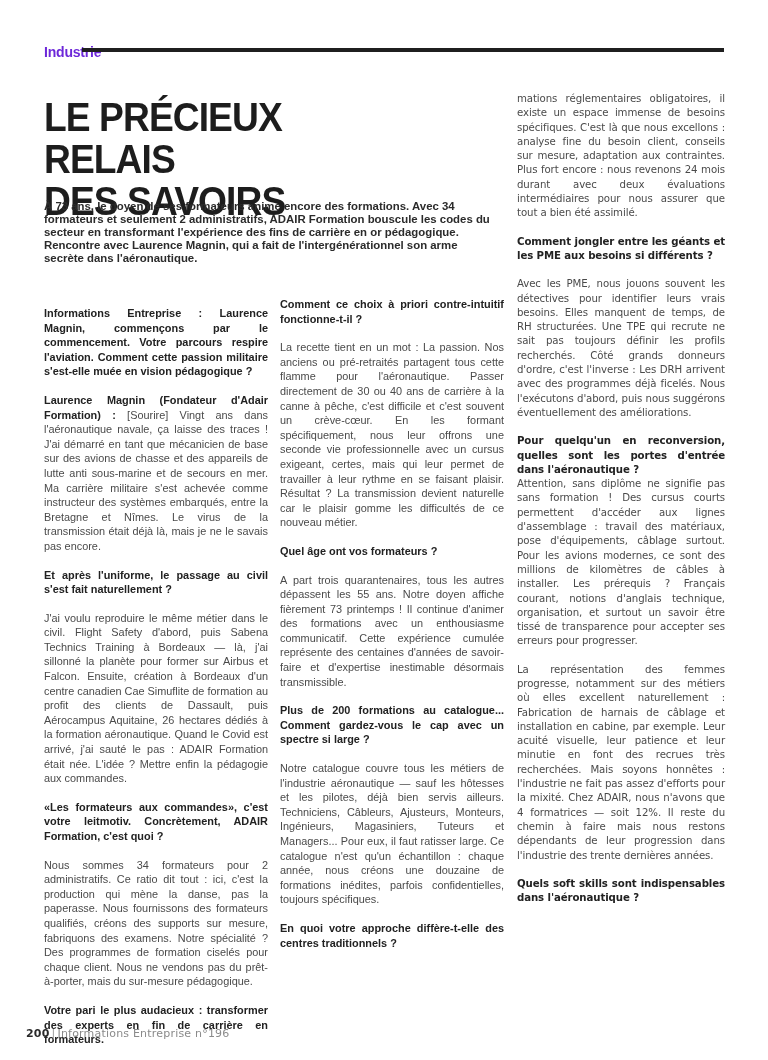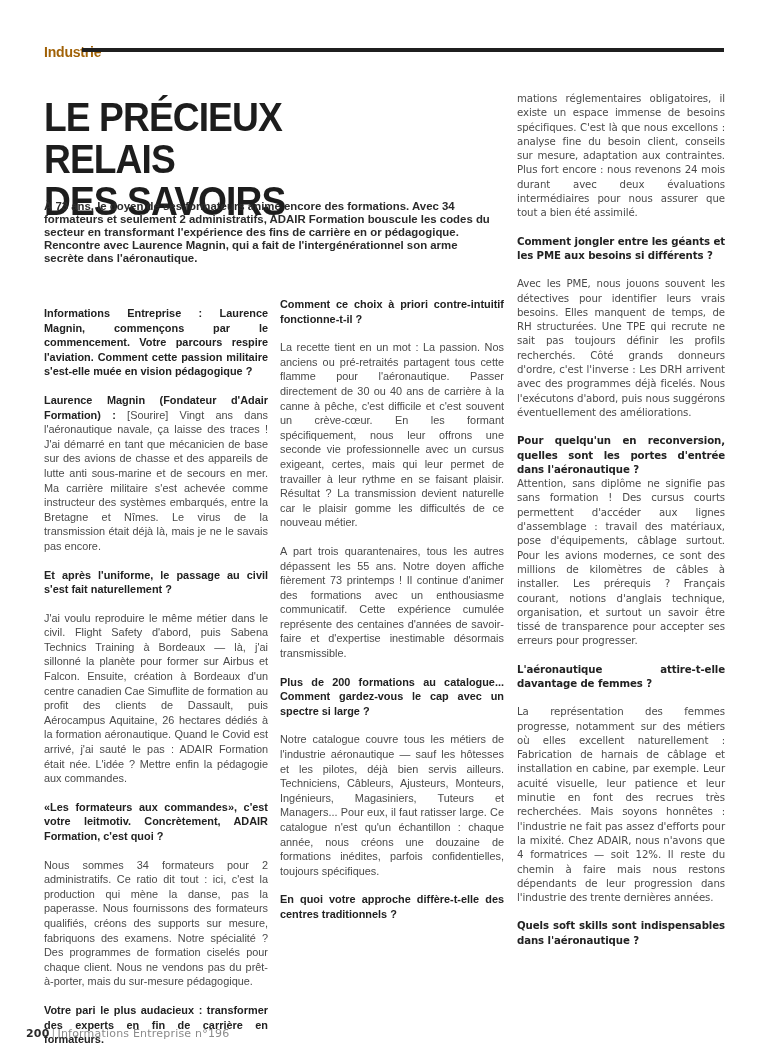--- a/index.html
+++ b/index.html
@@ -1,19 +1,19 @@
 <!DOCTYPE html>
 <html><head>
 <meta charset="utf-8">
 <style>
   html, body { margin: 0; padding: 0; background: #ffffff; }
   body { width: 768px; height: 1060px; position: relative; overflow: hidden;
          font-family: "Liberation Sans", "DejaVu Sans", sans-serif; color: #3a3a3a; }
   .section-label { position: absolute; left: 44px; top: 44px; font-size: 14px; font-weight: bold;
-                   color: #a16207; font-family: "Liberation Sans", sans-serif; letter-spacing: -0.2px; }
+                   color: #6d28d9; font-family: "Liberation Sans", sans-serif; letter-spacing: -0.2px; }
   .section-rule { position: absolute; left: 82px; top: 48px; width: 642px; height: 4px; background: #1f1f1f; }
   .title { position: absolute; left: 44px; top: 96px; width: 380px; margin: 0;
            font-family: "Liberation Sans", sans-serif; font-weight: bold; font-size: 40px;
            line-height: 42px; color: #1d1d1d; letter-spacing: -1px; transform: scaleX(0.93);
            transform-origin: left top; }
   .title span { display: block; }
   .lede { position: absolute; left: 44px; top: 200px; width: 448px; margin: 0;
           font-size: 11.4px; line-height: 13px; font-weight: bold; color: #2b2b2b; }
   .col { position: absolute; width: 224px; font-size: 10.9px; line-height: 14.6px; color: #4a4a4a; }
   .col1 { left: 44px; top: 297px; margin-top: 9px; }
@@ -50,32 +50,32 @@
   <p class="q">Et après l'uniforme, le passage au civil s'est fait naturellement ?</p>
   <p>J'ai voulu reproduire le même métier dans le civil. Flight Safety d'abord, puis Sabena Technics Training à Bordeaux — là, j'ai sillonné la planète pour former sur Airbus et Falcon. Ensuite, création à Bordeaux d'un centre canadien Cae Simuflite de formation au profit des clients de Dassault, puis Aérocampus Aquitaine, 26 hectares dédiés à la formation aéronautique. Quand le Covid est arrivé, j'ai sauté le pas : ADAIR Formation était née. L'idée ? Mettre enfin la pédagogie aux commandes.</p>
   <p class="q">«Les formateurs aux commandes», c'est votre leitmotiv. Concrètement, ADAIR Formation, c'est quoi ?</p>
   <p>Nous sommes 34 formateurs pour 2 administratifs. Ce ratio dit tout : ici, c'est la production qui mène la danse, pas la paperasse. Nous fournissons des formateurs qualifiés, créons des supports sur mesure, fabriquons des examens. Notre spécialité ? Des programmes de formation ciselés pour chaque client. Nous ne vendons pas du prêt-à-porter, mais du sur-mesure pédagogique.</p>
   <p class="q">Votre pari le plus audacieux : transformer des experts en fin de carrière en formateurs.</p>
 </div>
 
 <div class="col col2">
   <p class="q">Comment ce choix à priori contre-intuitif fonctionne-t-il ?</p>
   <p>La recette tient en un mot : La passion. Nos anciens ou pré-retraités partagent tous cette flamme pour l'aéronautique. Passer directement de 30 ou 40 ans de carrière à la canne à pêche, c'est difficile et c'est souvent un crève-cœur. En les formant spécifiquement, nous leur offrons une seconde vie professionnelle avec un cursus exigeant, certes, mais qui leur permet de travailler à leur rythme en se faisant plaisir. Résultat ? La transmission devient naturelle car le plaisir gomme les difficultés de ce nouveau métier.</p>
+  <p class="q">Quel âge ont vos formateurs ?</p>
   <p>A part trois quarantenaires, tous les autres dépassent les 55 ans. Notre doyen affiche fièrement 73 printemps ! Il continue d'animer des formations avec un enthousiasme communicatif. Cette expérience cumulée représente des centaines d'années de savoir-faire et d'expertise inestimable désormais transmissible.</p>
   <p class="q">Plus de 200 formations au catalogue... Comment gardez-vous le cap avec un spectre si large ?</p>
   <p>Notre catalogue couvre tous les métiers de l'industrie aéronautique — sauf les hôtesses et les pilotes, déjà bien servis ailleurs. Techniciens, Câbleurs, Ajusteurs, Monteurs, Ingénieurs, Magasiniers, Tuteurs et Managers... Pour eux, il faut ratisser large. Ce catalogue n'est qu'un échantillon : chaque année, nous créons une douzaine de formations inédites, parfois confidentielles, toujours spécifiques.</p>
   <p class="q">En quoi votre approche diffère-t-elle des centres traditionnels ?</p>
 </div>
 
 <div class="col col3">
   <p>mations réglementaires obligatoires, il existe un espace immense de besoins spécifiques. C'est là que nous excellons : analyse fine du besoin client, conseils sur mesure, adaptation aux contraintes. Plus fort encore : nous revenons 24 mois durant avec deux évaluations intermédiaires pour nous assurer que tout a bien été assimilé.</p>
   <p class="q">Comment jongler entre les géants et les PME aux besoins si différents ?</p>
   <p>Avec les PME, nous jouons souvent les détectives pour identifier leurs vrais besoins. Elles manquent de temps, de RH structurées. Une TPE qui recrute ne sait pas toujours définir les profils recherchés. Côté grands donneurs d'ordre, c'est l'inverse : Les DRH arrivent avec des programmes déjà ficelés. Nous l'exécutons d'abord, puis nous suggérons éventuellement des améliorations.</p>
   <p class="q tight">Pour quelqu'un en reconversion, quelles sont les portes d'entrée dans l'aéronautique ?</p>
   <p>Attention, sans diplôme ne signifie pas sans formation ! Des cursus courts permettent d'accéder aux lignes d'assemblage : travail des matériaux, pose d'équipements, câblage surtout. Pour les avions modernes, ce sont des millions de kilomètres de câbles à installer. Les prérequis ? Français courant, notions d'anglais technique, organisation, et surtout un savoir être tissé de transparence pour accepter ses erreurs pour progresser.</p>
-  <p class="q">L'aéronautique attire-t-elle davantage de femmes ?</p>
   <p>La représentation des femmes progresse, notamment sur des métiers où elles excellent naturellement : Fabrication de harnais de câblage et installation en cabine, par exemple. Leur acuité visuelle, leur patience et leur minutie en font des recrues très recherchées. Mais soyons honnêtes : l'industrie ne fait pas assez d'efforts pour la mixité. Chez ADAIR, nous n'avons que 4 formatrices — soit 12%. Il reste du chemin à faire mais nous restons dépendants de leur progression dans l'industrie des trente dernières années.</p>
   <p class="q">Quels soft skills sont indispensables dans l'aéronautique ?</p>
 </div>
 
 <div class="footer">
   <span class="page-no">200</span><span class="sep">|</span><span>Informations Entreprise  n°196</span>
 </div>
 
 </body></html>

